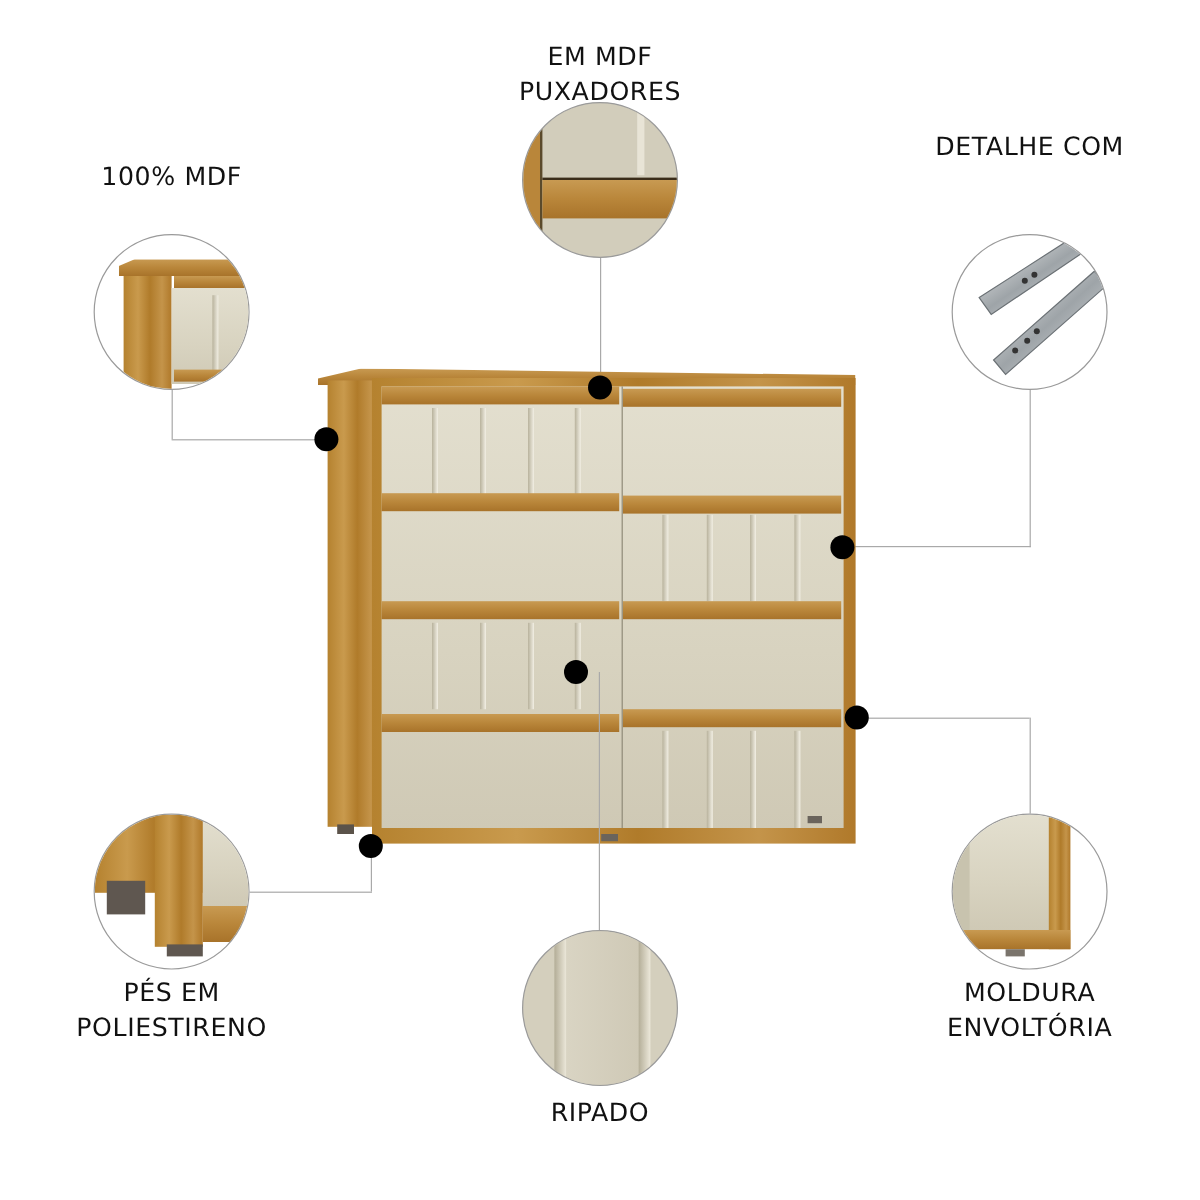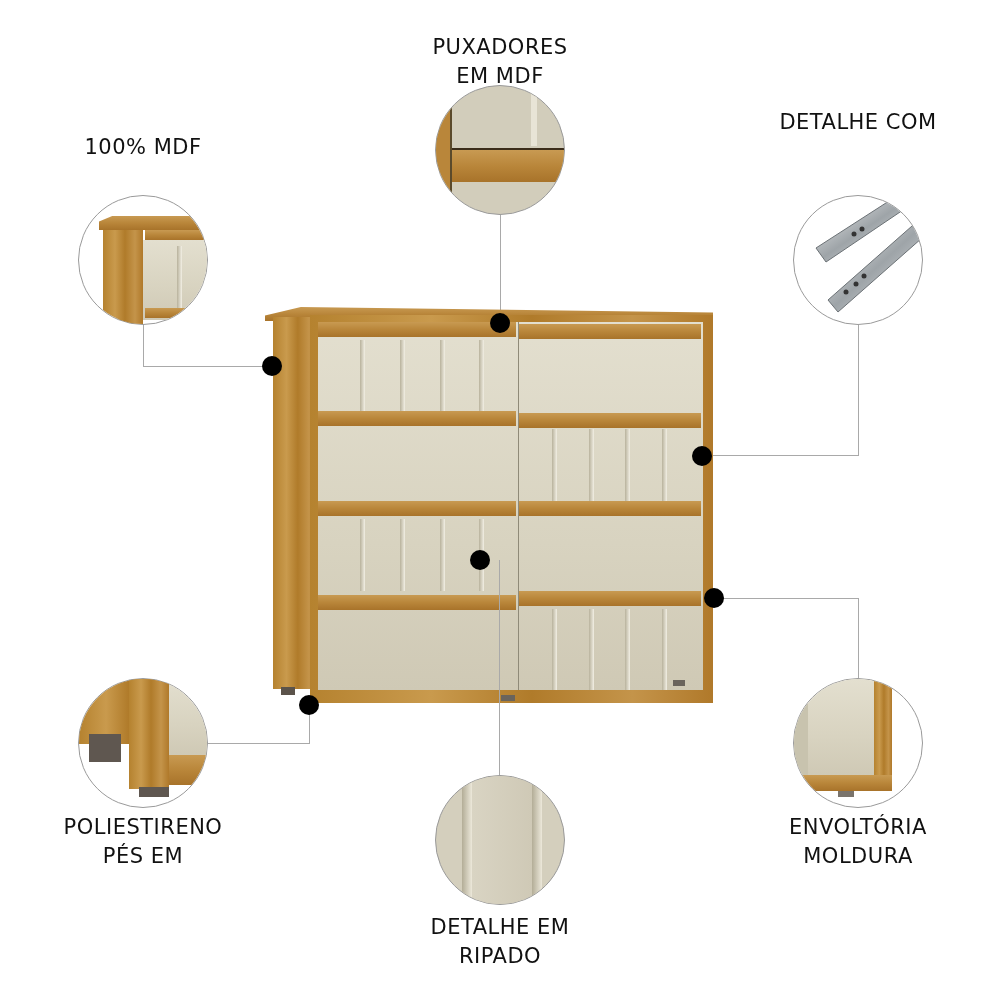--- a/index.html
+++ b/index.html
@@ -12,39 +12,38 @@
   .wood{background:linear-gradient(90deg,#b5822f,#c99a4d 30%,#b07b2a 55%,#c4944a 80%,#b0792a);}
   .wood-h{background:linear-gradient(180deg,#c89a52,#b9863a 50%,#a8732a);}
   .panel{background:linear-gradient(180deg,#e3dfcf,#d8d3c0 60%,#cfc9b5);}
   .slat{position:absolute;top:0;bottom:0;width:5px;background:linear-gradient(90deg,#b8b29c,#f2efe4);}
   #cabinet{position:absolute;left:265px;top:307px;width:448px;height:395px;}
 </style>
 </head>
 <body>
 
 <div class="label" style="left:400px;top:33px;width:200px;">
+  <span>EM MDF</span>
   <span>PUXADORES</span>
-  <span>EM MDF</span>
 </div>
 <div class="label" style="left:43px;top:133px;width:200px;">
   <span>100% MDF</span>
 </div>
 <div class="label" style="left:748px;top:108px;width:220px;">
   <span>DETALHE COM</span>
 </div>
 <div class="label" style="left:43px;top:813px;width:200px;">
+  <span>PÉS EM</span>
   <span>POLIESTIRENO</span>
-  <span>PÉS EM</span>
 </div>
 <div class="label" style="left:758px;top:813px;width:200px;">
+  <span>MOLDURA</span>
   <span>ENVOLTÓRIA</span>
-  <span>MOLDURA</span>
 </div>
 <div class="label" style="left:400px;top:913px;width:200px;">
-  <span>DETALHE EM</span>
   <span>RIPADO</span>
 </div>
 
 <div class="line" style="left:500px;top:215px;width:1px;height:108px;"></div>
 <div class="line" style="left:143px;top:325px;width:1px;height:41px;"></div>
 <div class="line" style="left:143px;top:366px;width:130px;height:1px;"></div>
 <div class="line" style="left:858px;top:325px;width:1px;height:131px;"></div>
 <div class="line" style="left:702px;top:455px;width:157px;height:1px;"></div>
 <div class="line" style="left:714px;top:598px;width:144px;height:1px;"></div>
 <div class="line" style="left:858px;top:598px;width:1px;height:80px;"></div>

